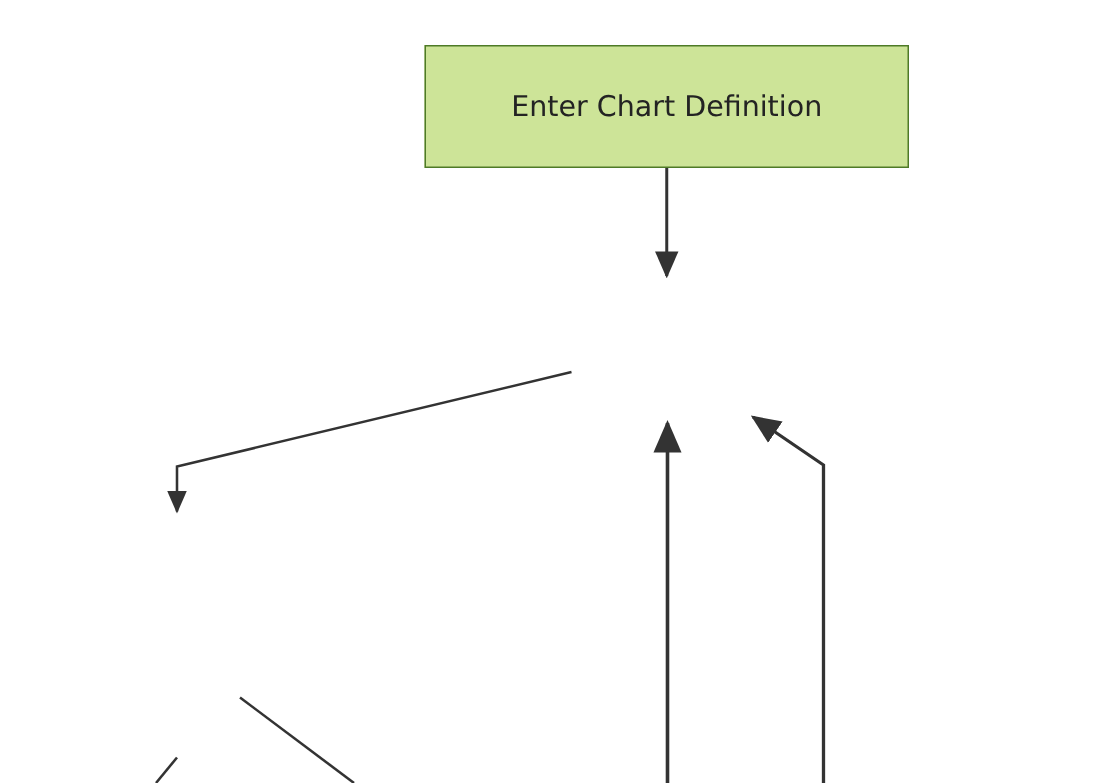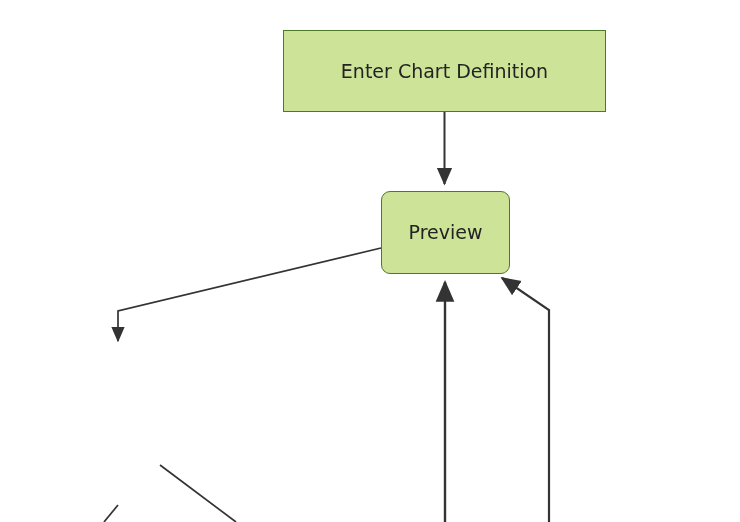--- a/index.html
+++ b/index.html
@@ -99,18 +99,15 @@
 
     <path d="M445,522 L445,282" fill="none" stroke="#333333" stroke-width="2.4" marker-end="url(#arrowhead)"></path>
 
     <path d="M549,522 L549,310 L502,278" fill="none" stroke="#333333" stroke-width="2.2" marker-end="url(#arrowhead)"></path>
   </svg>
 
   <div class="node node-rect" style="left:283px; top:30px; width:323px; height:82px;">
     <span class="node-label">Enter Chart Definition</span>
   </div>
 
-  <div class="node node-round" style="left:381px; top:191px; width:129px; height:83px;">
-    <span class="node-label">Preview</span>
-  </div>
 
 
 </div>
 
 </body></html>

